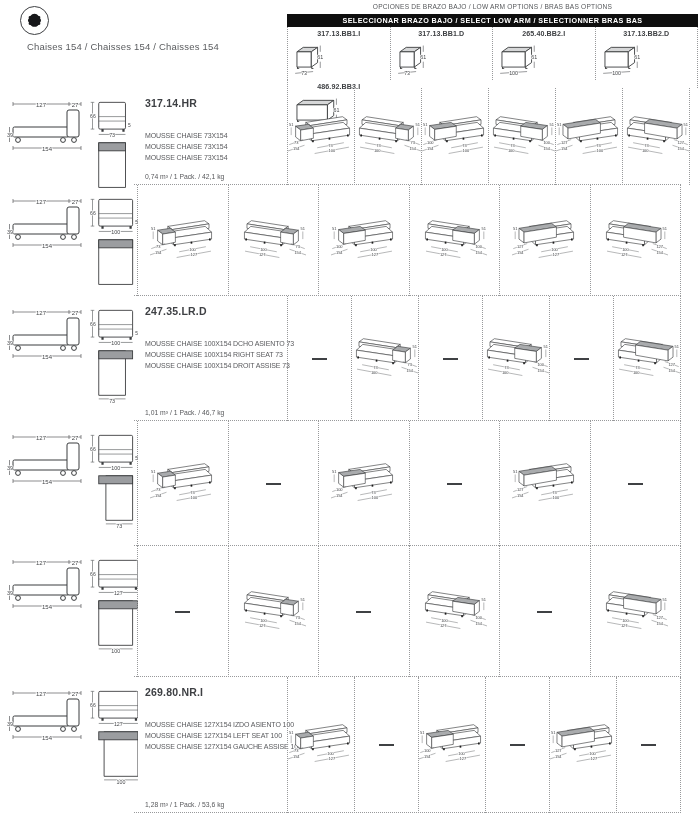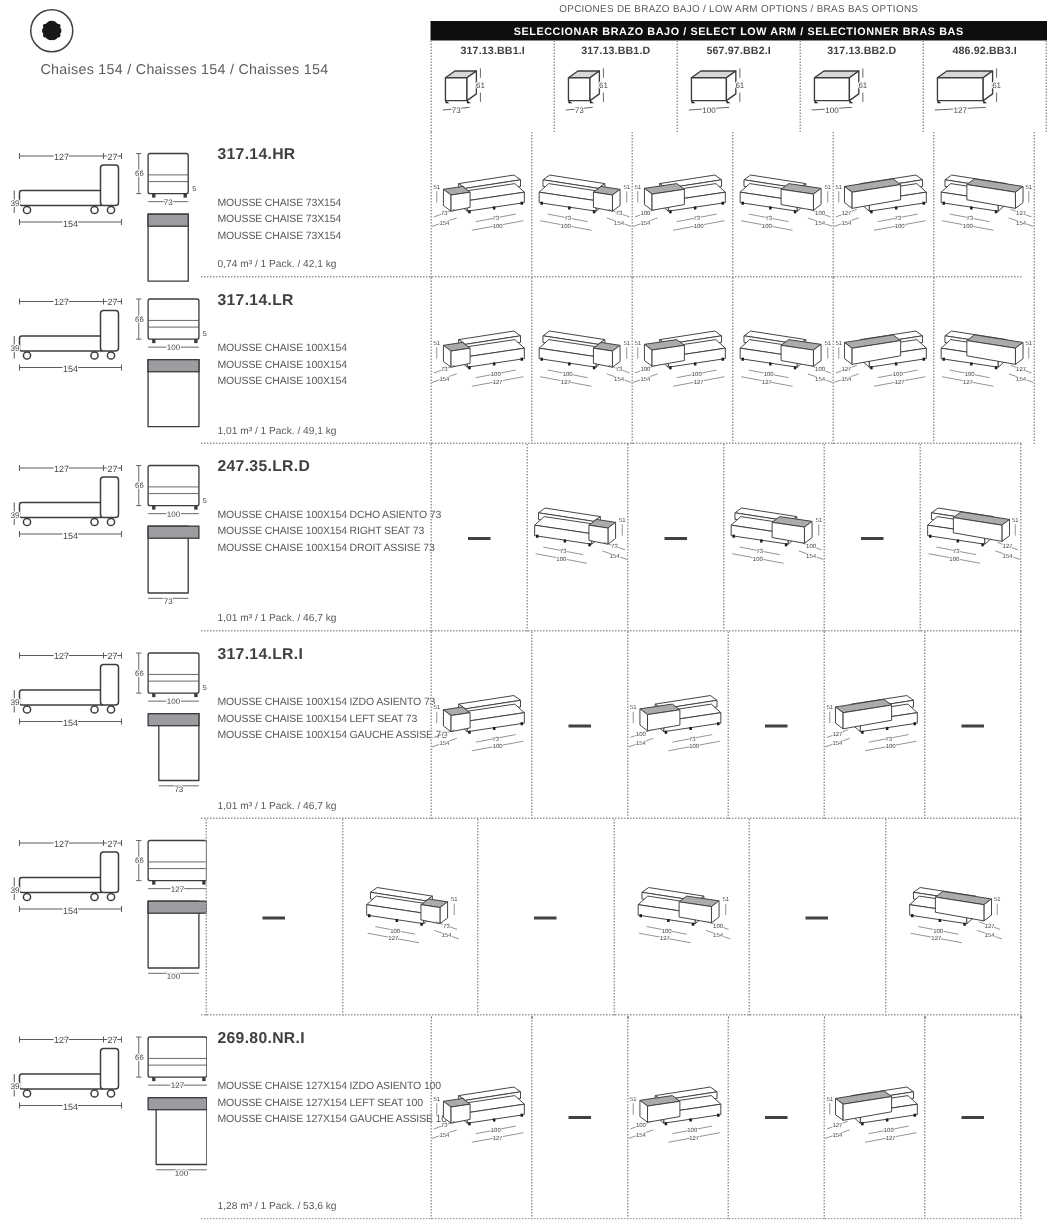--- a/index.html
+++ b/index.html
@@ -4,21 +4,21 @@
 <style>
   html,body{margin:0;padding:0;background:#fff;}
   body{width:698px;height:813px;font-family:"Liberation Sans",sans-serif;color:#55575a;}
   .page{position:relative;width:698px;height:813px;overflow:hidden;background:#fff;}
   
   .brand{position:absolute;left:20px;top:6px;width:27px;height:27px;border:1.6px solid #3e4043;border-radius:50%;display:flex;align-items:center;justify-content:center;}
   .series{position:absolute;left:27px;top:41px;font-size:9.5px;color:#5a5c5f;letter-spacing:.2px;}
   .opts{position:absolute;left:287px;top:0;width:411px;}
   .caption{font-size:6.6px;text-align:center;padding-top:3px;height:10px;color:#55575a;letter-spacing:.2px;white-space:nowrap;}
   .bar{background:#0e0e0e;color:#fff;font-size:7.2px;font-weight:bold;text-align:center;height:13px;line-height:13px;letter-spacing:.4px;margin-top:1px;white-space:nowrap;}
-  .colheads{display:grid;grid-template-columns:repeat(5,1fr);border-right:1px dotted #98999b;height:61px;}
+  .colheads{display:grid;grid-template-columns:repeat(4,1fr);border-right:1px dotted #98999b;height:61px;}
   .colhead{border-left:1px dotted #98999b;text-align:center;padding-top:3px;}
   .colcode{font-size:7.1px;font-weight:bold;color:#3f4144;letter-spacing:.1px;}
   
   .rows{position:absolute;top:88px;left:0;width:681px;}
   .prow{position:relative;display:flex;}
   .prow::after{content:'';position:absolute;left:134px;right:0;bottom:0;border-bottom:1px dotted #98999b;}
   .pr-side{width:88px;box-sizing:border-box;padding:9px 0 0 7px;flex:none;}
   .pr-mid{width:49px;box-sizing:border-box;padding-top:9px;flex:none;}
   .pr-info{width:150px;box-sizing:border-box;position:relative;padding:9px 0 0 8px;flex:none;}
   .pcode{font-size:10.5px;font-weight:bold;color:#3e4044;letter-spacing:.2px;}
@@ -71,21 +71,21 @@
     <polygon class="ol" points="26,14 33,9 33,26 26,31"></polygon>
     <path d="M10,31 l3,2 h-3 z M26,31 l3,2 h-3 z" fill="#1a1a1a"></path>
     <line class="ln" x1="36" y1="7" x2="36" y2="14"></line>
             <line class="ln" x1="36" y1="25" x2="36" y2="32"></line>
             <text x="36" y="22" font-size="6" text-anchor="middle">61</text>
     <line class="ln" x1="8" y1="38" x2="28" y2="36"></line>
             <text x="18" y="40" font-size="6" text-anchor="middle">73</text>
   </svg>
   </div>
   <div class="colhead">
-    <div class="colcode">567.97.BB2.I</div>
+    <div class="colcode">265.40.BB2.I</div>
     <svg width="52" height="42" viewBox="0 0 58 44">
     <polygon class="lg" points="10,14 36,14 43,9 17,9"></polygon>
     <polygon class="ol" points="10,14 36,14 36,31 10,31"></polygon>
     <polygon class="ol" points="36,14 43,9 43,26 36,31"></polygon>
     <path d="M10,31 l3,2 h-3 z M36,31 l3,2 h-3 z" fill="#1a1a1a"></path>
     <line class="ln" x1="46" y1="7" x2="46" y2="14"></line>
             <line class="ln" x1="46" y1="25" x2="46" y2="32"></line>
             <text x="46" y="22" font-size="6" text-anchor="middle">61</text>
     <line class="ln" x1="8" y1="38" x2="38" y2="36"></line>
             <text x="23" y="40" font-size="6" text-anchor="middle">100</text>
@@ -380,29 +380,20 @@
     <line class="ln" x1="12" y1="42" x2="50" y2="42"></line>
             <text x="31" y="44.5" font-size="6" text-anchor="middle">100</text>
   </svg>
       <div style="height:3px"></div>
       <svg width="50" height="50" viewBox="0 0 56 56">
     <rect class="ol" x="12" y="2" width="38" height="50"></rect>
     <rect x="12" y="2" width="38" height="9" fill="#9b9da0" stroke="#3a3c3e" stroke-width="1"></rect>
 
   </svg>
     </div>
-    <div class="pr-info">
-      <div class="pcode">317.14.LR</div>
-      <div class="pdesc">
-            <div>MOUSSE CHAISE 100X154</div>
-            <div>MOUSSE CHAISE 100X154</div>
-            <div>MOUSSE CHAISE 100X154</div>
-          </div>
-      <div class="pfoot">1,01 m³ / 1 Pack. / 49,1 kg</div>
-    </div>
     <div class="pr-grid">
       <div class="pcell">
             <svg width="66" height="50" viewBox="0 0 104 78">
     <polygon class="ol" points="28,16 86,7 93,12 35,21"></polygon>
     <polygon class="ol" points="35,21 93,12 93,19 35,28"></polygon>
     <polygon class="ol" points="28,16 35,21 35,28 28,23"></polygon>
     <polygon class="ol" points="27,25 87,16 97,25 37,34"></polygon>
     <polygon class="ol" points="37,34 97,25 97,36 37,45"></polygon>
     <polygon class="ol" points="27,25 37,34 37,45 27,36"></polygon>
     <rect x="38" y="44" width="2.6" height="3.2" fill="#1c1c1c"></rect>
@@ -751,29 +742,20 @@
             <text x="31" y="44.5" font-size="6" text-anchor="middle">100</text>
   </svg>
       <div style="height:3px"></div>
       <svg width="50" height="57" viewBox="0 0 56 64">
     <rect class="ol" x="20" y="2" width="30" height="50"></rect>
     <rect x="12" y="2" width="38" height="9" fill="#9b9da0" stroke="#3a3c3e" stroke-width="1"></rect>
     <line class="ln" x1="20" y1="56" x2="50" y2="56"></line>
             <text x="35" y="60.5" font-size="6" text-anchor="middle">73</text>
   </svg>
     </div>
-    <div class="pr-info">
-      <div class="pcode">317.14.LR.I</div>
-      <div class="pdesc">
-            <div>MOUSSE CHAISE 100X154 IZDO ASIENTO 73</div>
-            <div>MOUSSE CHAISE 100X154 LEFT SEAT 73</div>
-            <div>MOUSSE CHAISE 100X154 GAUCHE ASSISE 73</div>
-          </div>
-      <div class="pfoot">1,01 m³ / 1 Pack. / 46,7 kg</div>
-    </div>
     <div class="pr-grid">
       <div class="pcell">
             <svg width="66" height="50" viewBox="0 0 104 78">
     <polygon class="ol" points="28,16 86,7 93,12 35,21"></polygon>
     <polygon class="ol" points="35,21 93,12 93,19 35,28"></polygon>
     <polygon class="ol" points="28,16 35,21 35,28 28,23"></polygon>
     <polygon class="ol" points="27,25 87,16 97,25 37,34"></polygon>
     <polygon class="ol" points="37,34 97,25 97,36 37,45"></polygon>
     <polygon class="ol" points="27,25 37,34 37,45 27,36"></polygon>
     <rect x="38" y="44" width="2.6" height="3.2" fill="#1c1c1c"></rect>

